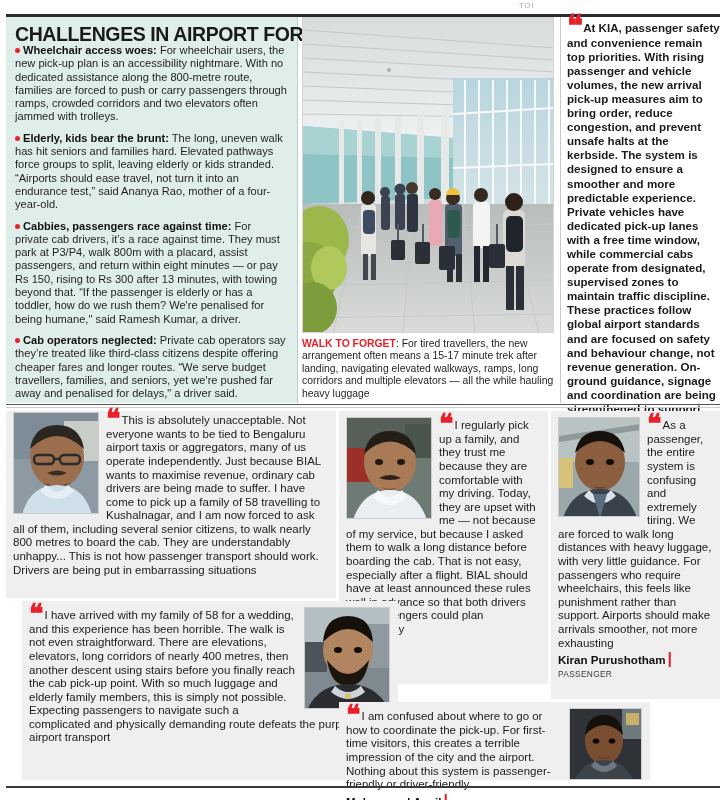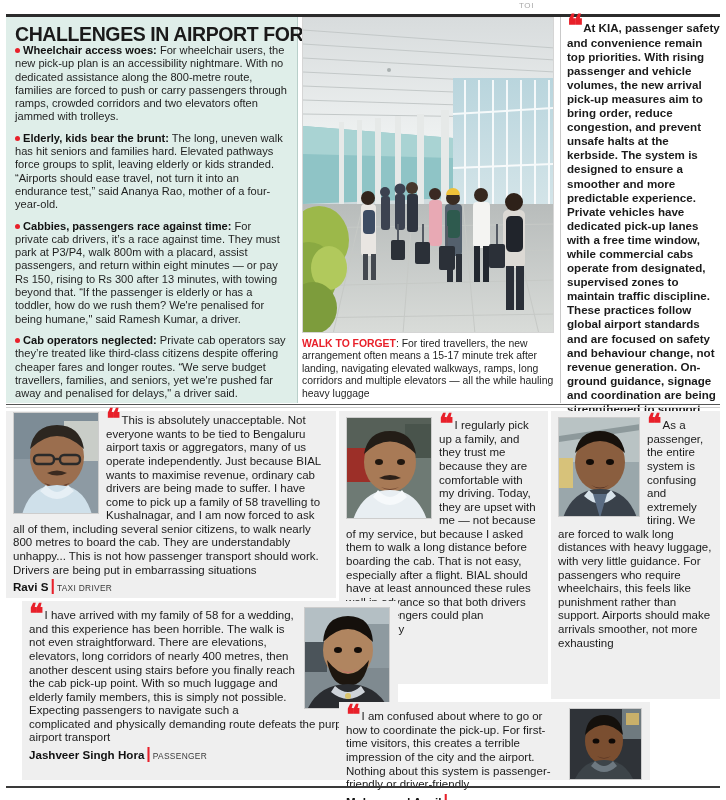--- a/index.html
+++ b/index.html
@@ -397,23 +397,20 @@
         <path d="M33 60 q10 -5 20 0 q-10 5 -20 0z" fill="#3a2a20"></path>
         <path d="M30 70 q13 9 26 0 q-13 5 -26 0z" fill="#5c3a2c"></path>
         <path d="M8 102 q8 -30 35 -30 q27 0 35 30z" fill="#cfe0ea"></path>
         <path d="M32 72 q11 14 22 0 l6 6 q-17 16 -34 0z" fill="#e6eff5"></path>
       </svg>
     </div>
     <div class="test-body">
       <span class="qmark-red qm-inline">❝</span><span>This is absolutely unacceptable. Not everyone wants to be tied to Bengaluru airport taxis or aggregators, many of us operate independently. Just because BIAL wants to maximise revenue, ordinary cab drivers are being made to suffer. I have come to pick up a family of 58 travelling to Kushalnagar, and I am now forced to ask all of them, including several senior citizens, to walk nearly 800 metres to board the cab. They are understandably unhappy... This is not how passenger transport should work. Drivers are being put in embarrassing situations</span>
     </div>
     <div style="clear:both;"></div>
-    <div>
-      <span class="t-name">Ravi S</span><span class="t-sep">|</span><span class="t-role">TAXI DRIVER</span>
-    </div>
   </div>
 
   <div class="test" id="t-dharma">
     <div class="avatar float-l" style="width:86px;height:102px;">
       <svg width="86" height="102" viewBox="0 0 86 102">
         <rect width="86" height="102" fill="#6e7a74"></rect>
         <rect x="0" y="0" width="86" height="40" fill="#566058"></rect>
         <rect x="0" y="30" width="30" height="34" fill="#9c2f28"></rect>
         <rect x="58" y="6" width="28" height="34" fill="#49544c"></rect>
         <ellipse cx="43" cy="44" rx="26" ry="30" fill="#a87a56"></ellipse>
@@ -446,20 +443,24 @@
         <path d="M32 67 q9 7 18 0 q-9 5 -18 0z" fill="#5a3626"></path>
         <path d="M4 100 q10 -29 37 -29 q27 0 37 29z" fill="#39414a"></path>
         <path d="M30 72 q11 13 22 0 l5 6 q-16 15 -32 0z" fill="#d8e3ea"></path>
         <path d="M34 76 l7 24 l7 -24 z" fill="#5a6c82"></path>
       </svg>
     </div>
     <div class="test-body">
       <span class="qmark-red qm-inline">❝</span><span>As a passenger, the entire system is confusing and extremely tiring. We are forced to walk long distances with heavy luggage, with very little guidance. For passengers who require wheelchairs, this feels like punishment rather than support. Airports should make arrivals smoother, not more exhausting</span>
     </div>
     <div style="clear:both;"></div>
+    <div>
+      <span class="t-name">Kiran Purushotham</span><span class="t-sep">|</span>
+      <span class="t-role-block">PASSENGER</span>
+    </div>
   </div>
 
   <div class="test" id="t-jash">
     <div class="avatar float-r" style="width:86px;height:102px;">
       <svg width="86" height="102" viewBox="0 0 86 102">
         <rect width="86" height="102" fill="#7f8a90"></rect>
         <rect x="0" y="0" width="86" height="40" fill="#b4bfc4"></rect>
         <rect x="58" y="16" width="28" height="44" fill="#8e9aa0"></rect>
         <rect x="0" y="34" width="22" height="30" fill="#4b545a"></rect>
         <ellipse cx="43" cy="42" rx="25" ry="29" fill="#b08560"></ellipse>
@@ -470,23 +471,20 @@
         <path d="M34 60 q9 8 18 0 q-9 10 -18 0z" fill="#c9716b"></path>
         <path d="M2 102 q12 -26 41 -26 q29 0 41 26z" fill="#2a2c30"></path>
         <path d="M30 78 q13 12 26 0 l4 6 q-17 14 -34 0z" fill="#cfd4da"></path>
         <circle cx="43" cy="88" r="3" fill="#d9c36a"></circle>
       </svg>
     </div>
     <div class="test-body">
       <span class="qmark-red qm-inline">❝</span><span>I have arrived with my family of 58 for a wedding, and this experience has been horrible. The walk is not even straightforward. There are elevations, elevators, long corridors of nearly 400 metres, then another descent using stairs before you finally reach the cab pick-up point. With so much luggage and elderly family members, this is simply not possible. Expecting passengers to navigate such a complicated and physically demanding route defeats the purpose of airport transport</span>
     </div>
     <div style="clear:both;"></div>
-    <div>
-      <span class="t-name">Jashveer Singh Hora</span><span class="t-sep">|</span><span class="t-role">PASSENGER</span>
-    </div>
   </div>
 
   <div class="test" id="t-moham">
     <div class="avatar float-r" style="width:73px;height:72px;">
       <svg width="73" height="72" viewBox="0 0 73 72">
         <rect width="73" height="72" fill="#2f3338"></rect>
         <rect x="52" y="0" width="21" height="30" fill="#6f7a7f"></rect>
         <rect x="56" y="4" width="13" height="12" fill="#c9b06a"></rect>
         <ellipse cx="34" cy="32" rx="19" ry="23" fill="#7a4e30"></ellipse>
         <path d="M15 26 q19 -20 38 0 q-2 -20 -19 -20 q-17 0 -19 20z" fill="#14100c"></path>

